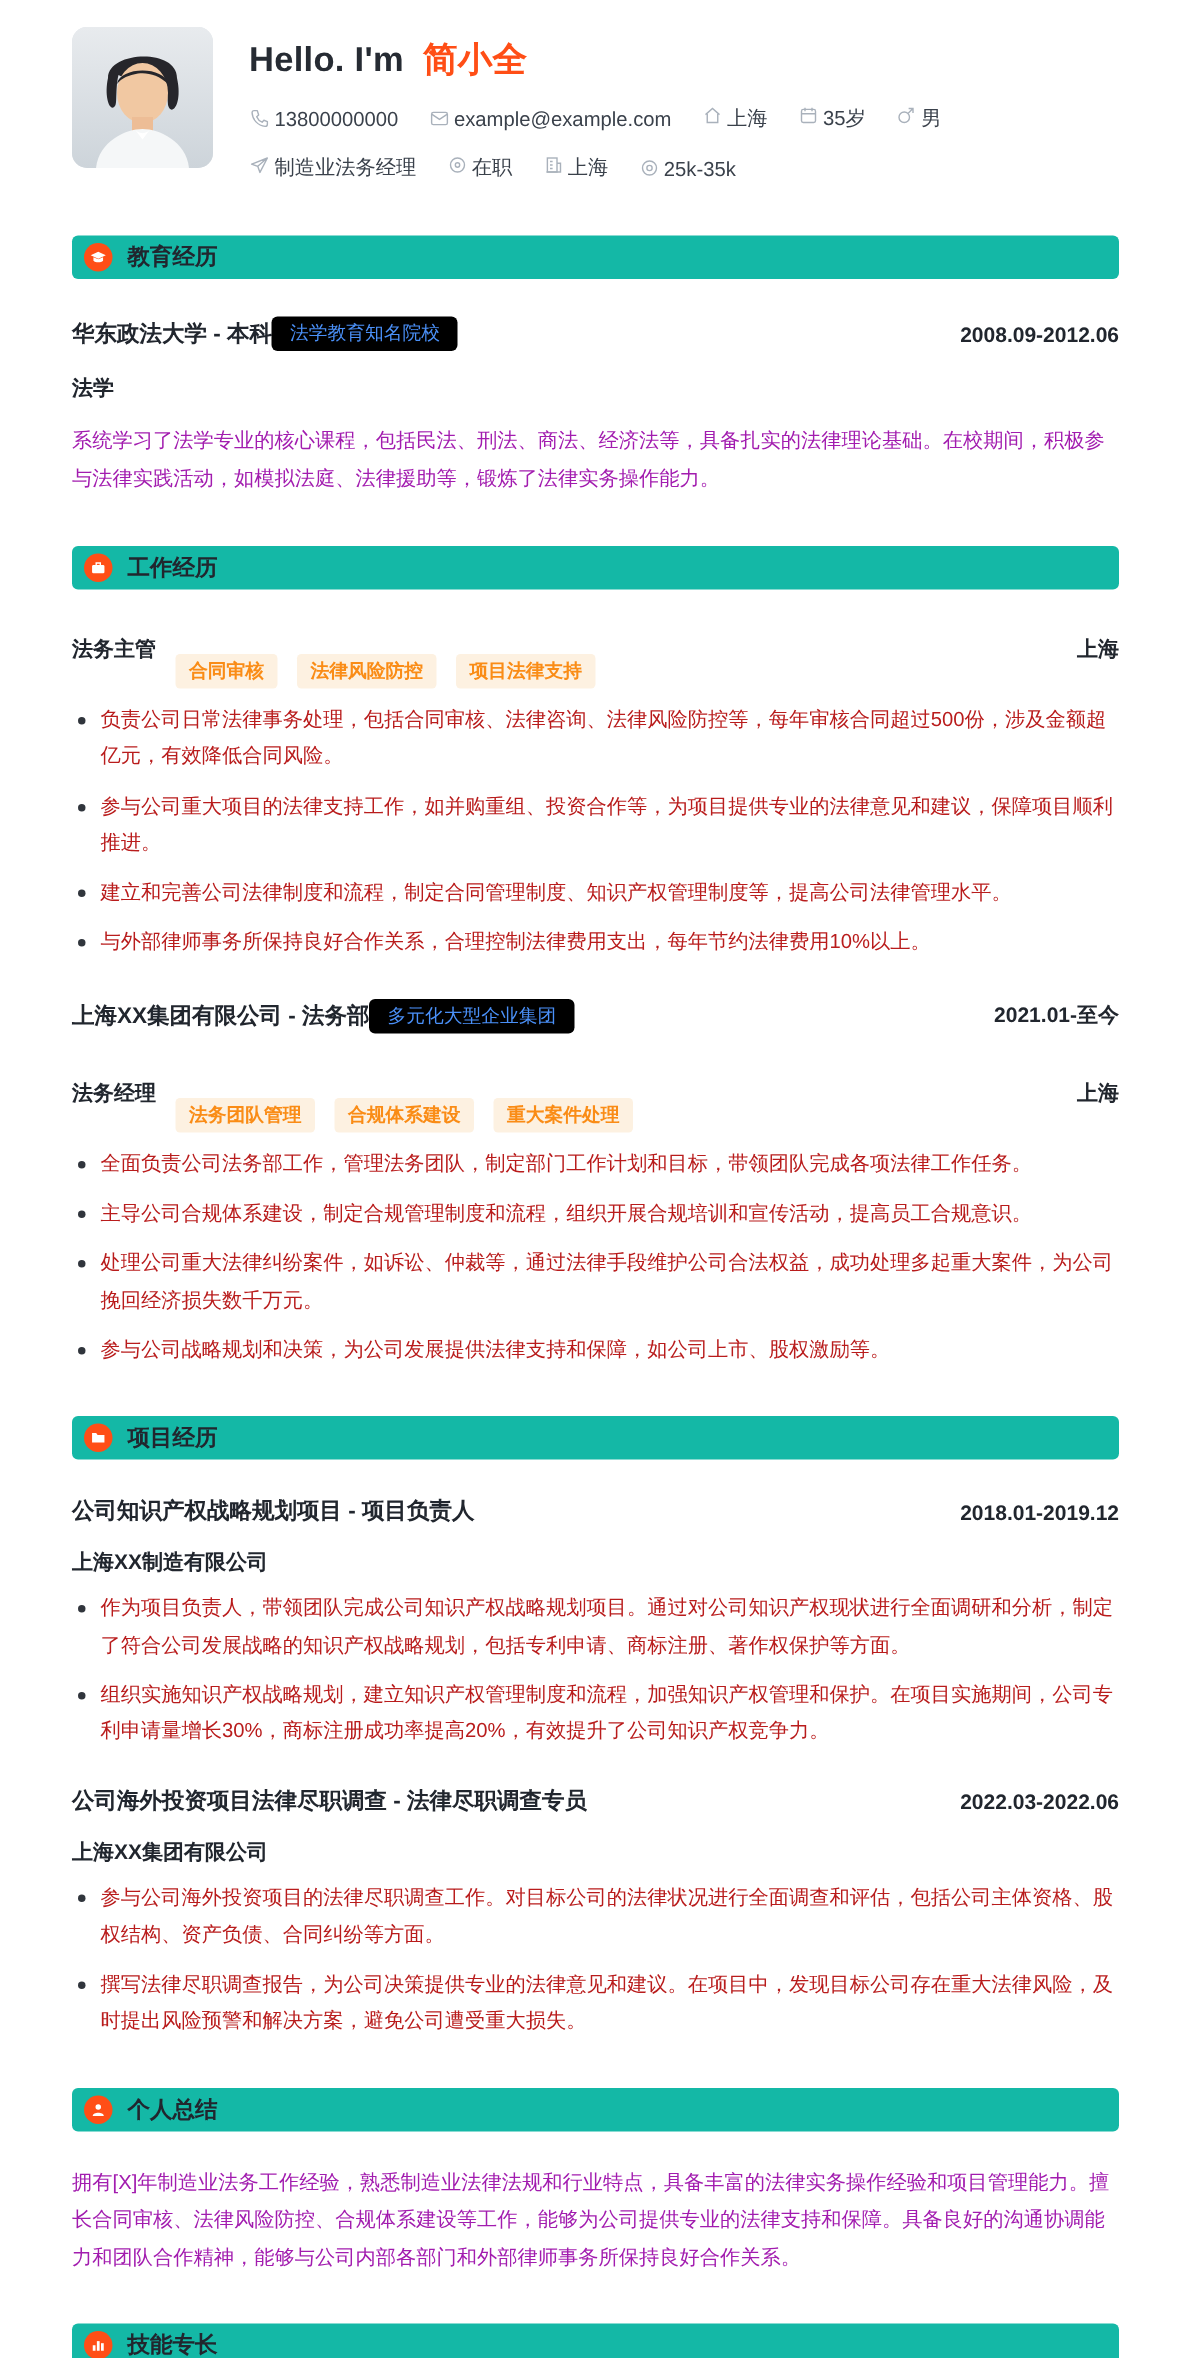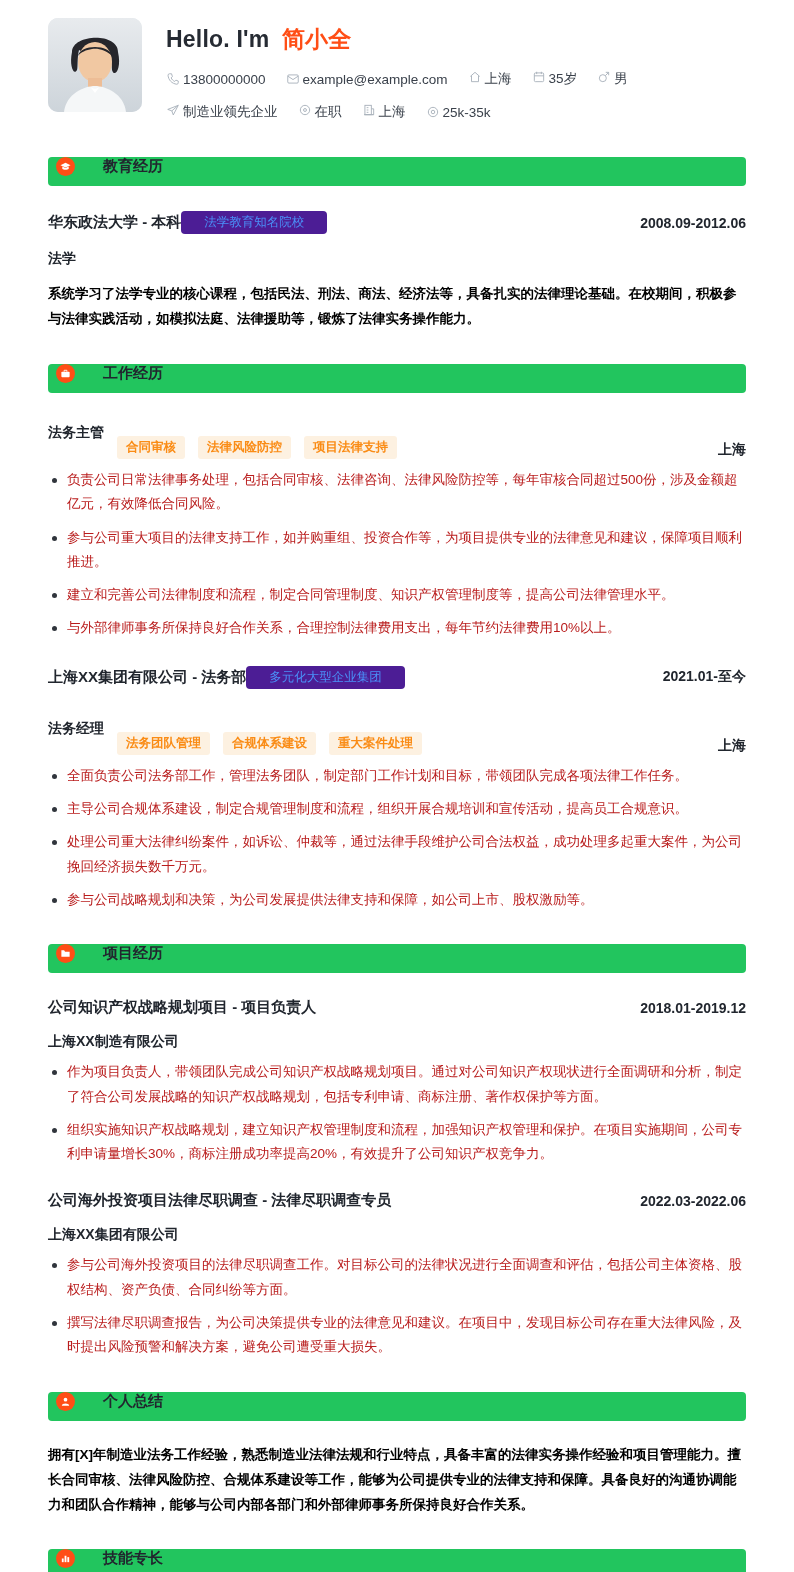--- a/index.html
+++ b/index.html
@@ -17,49 +17,49 @@
   .head-right { padding-top:6px; flex:1; }
   .title-line { font-size:23px; font-weight:bold; color:#262b33; letter-spacing:.2px; }
   .title-line .name { color:#ff4e16; margin-left:6px; }
   .contact-row { display:flex; align-items:center; margin-top:15px; font-size:13.5px; color:#3a414b; }
   .contact-item { display:flex; align-items:flex-start; gap:3px; margin-right:20px; }
   .cicon { width:14px; height:14px; flex:none; display:inline-flex; }
   .cicon svg { width:14px; height:14px; stroke:#a9b1bb; fill:none; stroke-width:1.6; }
 
   
   .sec-bar {
-    margin-top:32px; height:29px; background:#22c55e; border-radius:4px;
-    display:flex; align-items:flex-start; gap:28px; padding:0 8px;
+    margin-top:32px; height:29px; background:#14b8a6; border-radius:4px;
+    display:flex; align-items:center; gap:10px; padding:0 8px;
   }
   .sec-ico {
     width:19px; height:19px; border-radius:50%; background:#ff4e16;
     display:flex; align-items:center; justify-content:center; flex:none;
   }
   .sec-ico svg { width:11px; height:11px; fill:#ffffff; stroke:none; }
   .sec-title { font-size:15px; font-weight:bold; color:#21262e; }
 
   
   .entry-head { display:flex; justify-content:space-between; align-items:center; margin-top:25px; }
   .entry-left { display:flex; align-items:center; }
   .entry-title { font-size:15px; font-weight:bold; color:#21262e; }
   .badge-blue {
-    font-size:12.5px; color:#4a90f8; background:#4c1d95;
-    padding:3px 23px; border-radius:4px;
+    font-size:12.5px; color:#4a90f8; background:#000000;
+    padding:3px 12px; border-radius:4px;
   }
   .entry-date { font-size:14px; font-weight:bold; color:#21262e; }
-  .pos-line { display:flex; justify-content:space-between; align-items:flex-end; margin-top:15px; }
+  .pos-line { display:flex; justify-content:space-between; align-items:center; margin-top:15px; }
   .pos-left { display:flex; align-items:center; gap:13px; }
   .pos-name { font-size:14px; font-weight:bold; color:#21262e; }
   .tag-orange {
     font-size:12.5px; color:#fa8c16; background:#fdf1e1; font-weight:bold;
     padding:3px 9px; border-radius:3px;margin-top:28px;
   }
   .pos-loc { font-size:14px; font-weight:bold; color:#21262e; }
   .sub-bold { margin-top:16px; font-size:14px; font-weight:bold; color:#21262e; }
-  .para { margin-top:14px; font-size:13.5px; color:#000000; line-height:1.85;font-weight:bold; }
+  .para { margin-top:14px; font-size:13.5px; color:#a21caf; line-height:1.85; }
   .bullets { list-style:none; margin-top:8px; }
   .bullets li {
     position:relative; padding-left:19px; margin-top:9px;
     font-size:13.5px; color:#b91c1c; line-height:1.8;
   }
   .bullets li::before {
     content:""; position:absolute; left:4px; top:10px;
     width:5px; height:5px; border-radius:50%; background:#30353c;
   }
 </style>
@@ -137,21 +137,21 @@
           <span>男</span>
         </span>
       </div>
       <div class="contact-row">
         <span class="contact-item">
           <span class="cicon">
             <svg viewBox="0 0 24 24">
                 <path d="M21 4 L3 11 L10 13.5 L12.5 20.5 L21 4 Z M10 13.5 L21 4" stroke-linejoin="round"></path>
               </svg>
           </span>
-          <span>制造业领先企业</span>
+          <span>制造业法务经理</span>
         </span>
         <span class="contact-item">
           <span class="cicon">
             <svg viewBox="0 0 24 24">
                 <circle cx="12" cy="12" r="8"></circle>
                 <circle cx="12" cy="12" r="2.5"></circle>
               </svg>
           </span>
           <span>在职</span>
         </span>

